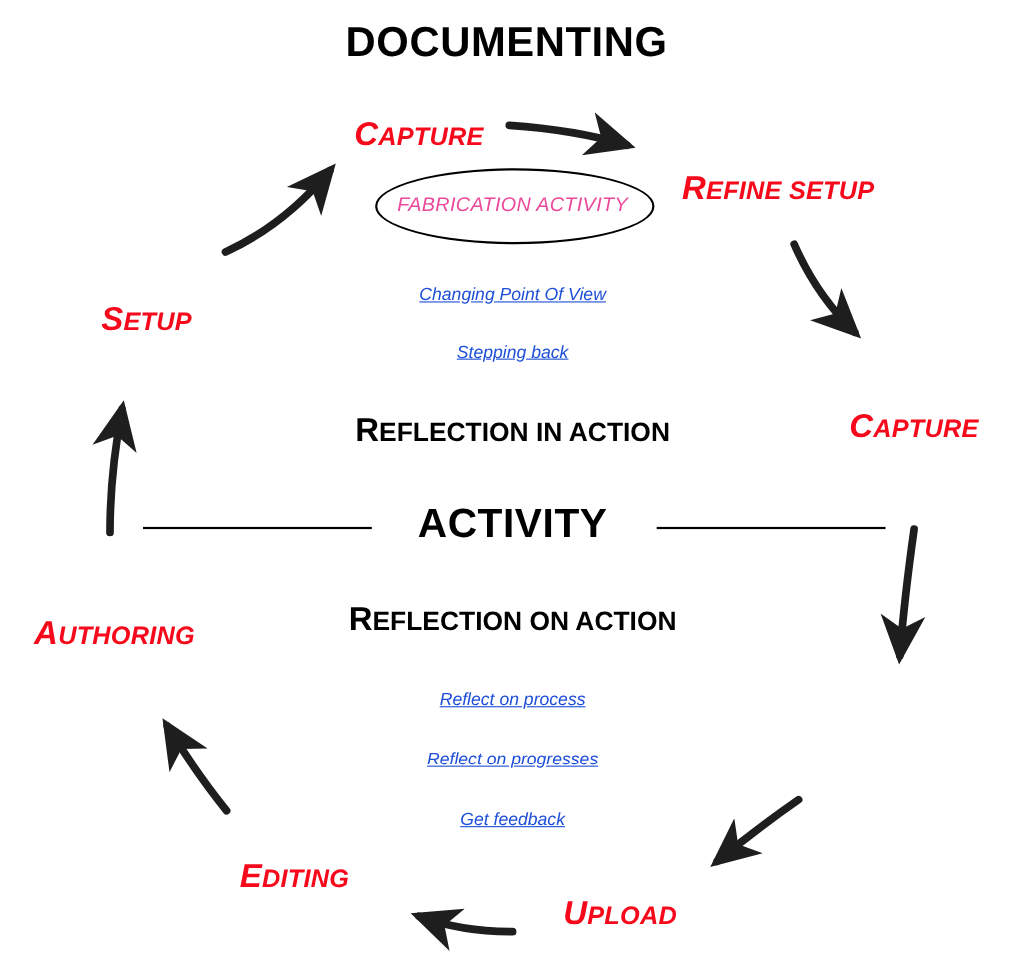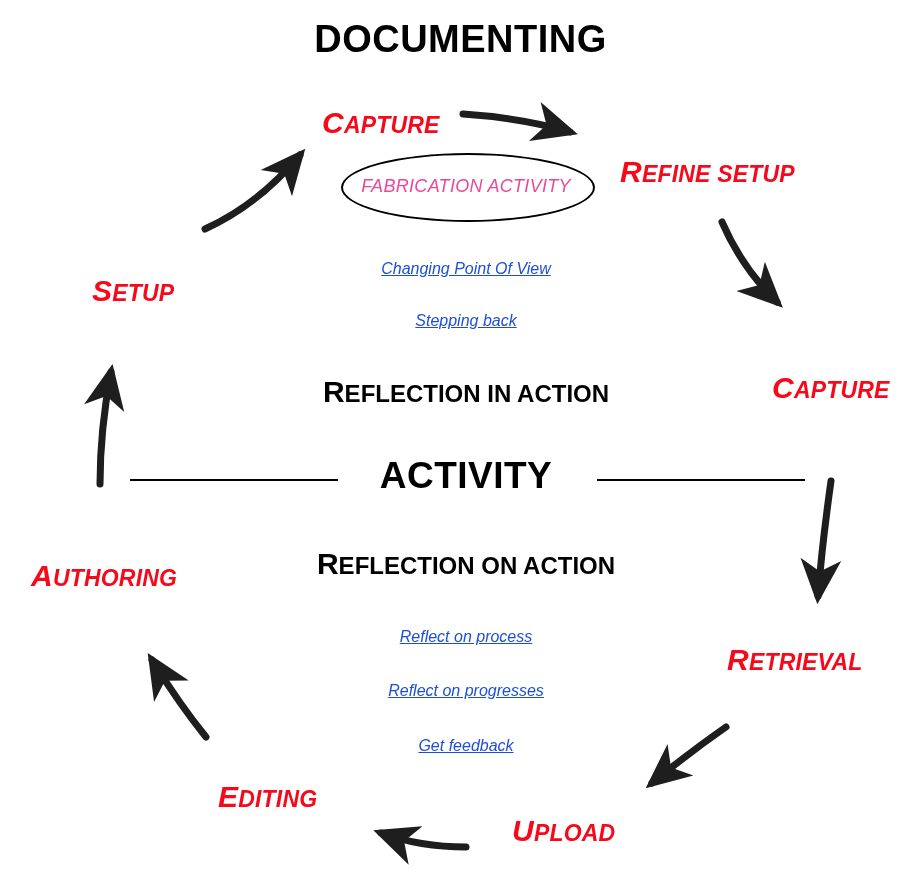--- a/index.html
+++ b/index.html
@@ -171,23 +171,20 @@
   </div>
 
   <div class="lbl note" style="left:466px; top:629px; transform:translateX(-50%);">Reflect on process</div>
 
   <div class="lbl reflect" style="left:466px; top:549px; transform:translateX(-50%);">
     <span class="cap">R</span><span class="rest">EFLECTION ON ACTION</span>
   </div>
   <div class="lbl note" style="left:466px; top:683px; transform:translateX(-50%);">Reflect on progresses</div>
   <div class="lbl note" style="left:466px; top:738px; transform:translateX(-50%);">Get feedback</div>
 
-  <div class="lbl phase" style="left:727px; top:645px;">
-    <span class="cap">R</span><span class="rest">ETRIEVAL</span>
-  </div>
 
   <div class="lbl phase" style="left:218px; top:782px;">
     <span class="cap">E</span><span class="rest">DITING</span>
   </div>
 
   <div class="lbl phase" style="left:512px; top:816px;">
     <span class="cap">U</span><span class="rest">PLOAD</span>
   </div>
 
 </div>

